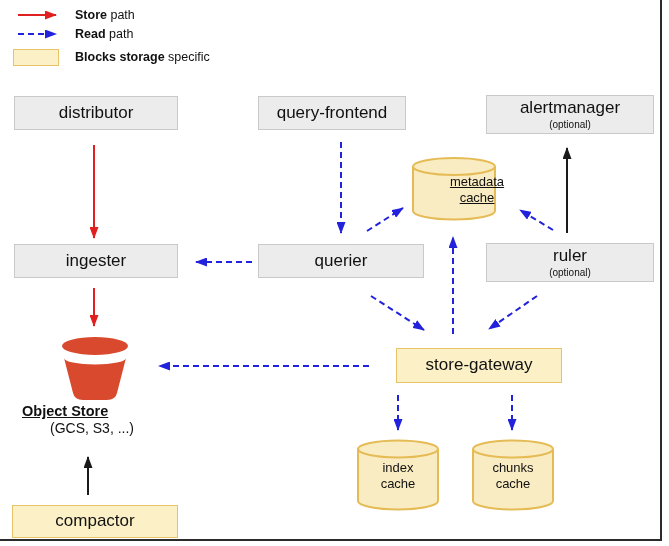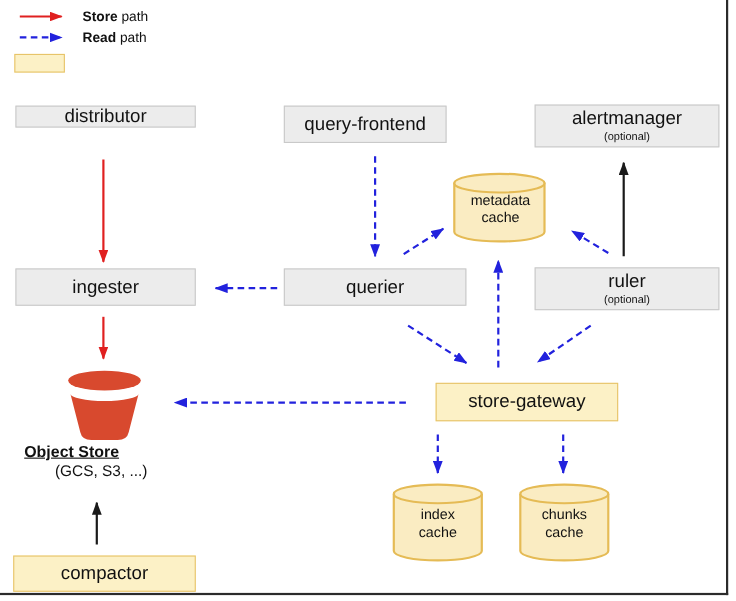--- a/index.html
+++ b/index.html
@@ -76,22 +76,23 @@
 
     <g>
       <ellipse cx="95" cy="346" rx="33" ry="9" style="fill:var(--bucket-red)"></ellipse>
       <path d="M64,358 L73,393 Q74.5,400 83,400 L107,400 Q115.5,400 117,393 L126,358 A31,6.5 0 0 1 64,358 Z" style="fill:var(--bucket-red)"></path>
     </g>
   </svg>
 
   <div class="node ybox" style="left:13px;top:49px;width:46px;height:17px;"></div>
   <div class="legend-label" style="left:75px;top:8px;"><b>Store</b><span> path</span></div>
   <div class="legend-label" style="left:75px;top:27px;"><b>Read</b><span> path</span></div>
+  <div class="legend-label" style="left:75px;top:50px;"><b>Blocks storage</b><span> specific</span></div>
 
-  <div class="node gbox" style="left:14px;top:96px;width:164px;height:20px;">
+  <div class="node gbox" style="left:14px;top:96px;width:164px;height:34px;">
     <div>distributor</div>
   </div>
 
   <div class="node gbox" style="left:258px;top:96px;width:148px;height:34px;justify-content:center;">
     <div>query-frontend</div>
   </div>
 
   <div class="node gbox" style="left:486px;top:95px;width:168px;height:39px;">
     <div>alertmanager</div>
     <div class="sub">(optional)</div>
@@ -111,21 +112,21 @@
   </div>
 
   <div class="node ybox" style="left:371px;top:348px;width:166px;height:35px;margin-left:25px;">
     <div>store-gateway</div>
   </div>
 
   <div class="node ybox" style="left:12px;top:505px;width:166px;height:33px;">
     <div>compactor</div>
   </div>
 
-  <div class="cyl-label" style="left:410px;top:174px;width:90px;">
+  <div class="cyl-label" style="left:432px;top:174px;width:90px;text-decoration:underline;">
     <div>metadata</div>
     <div>cache</div>
   </div>
   <div class="cyl-label" style="left:358px;top:460px;width:80px;">
     <div>index</div>
     <div>cache</div>
   </div>
   <div class="cyl-label" style="left:473px;top:460px;width:80px;">
     <div>chunks</div>
     <div>cache</div>

